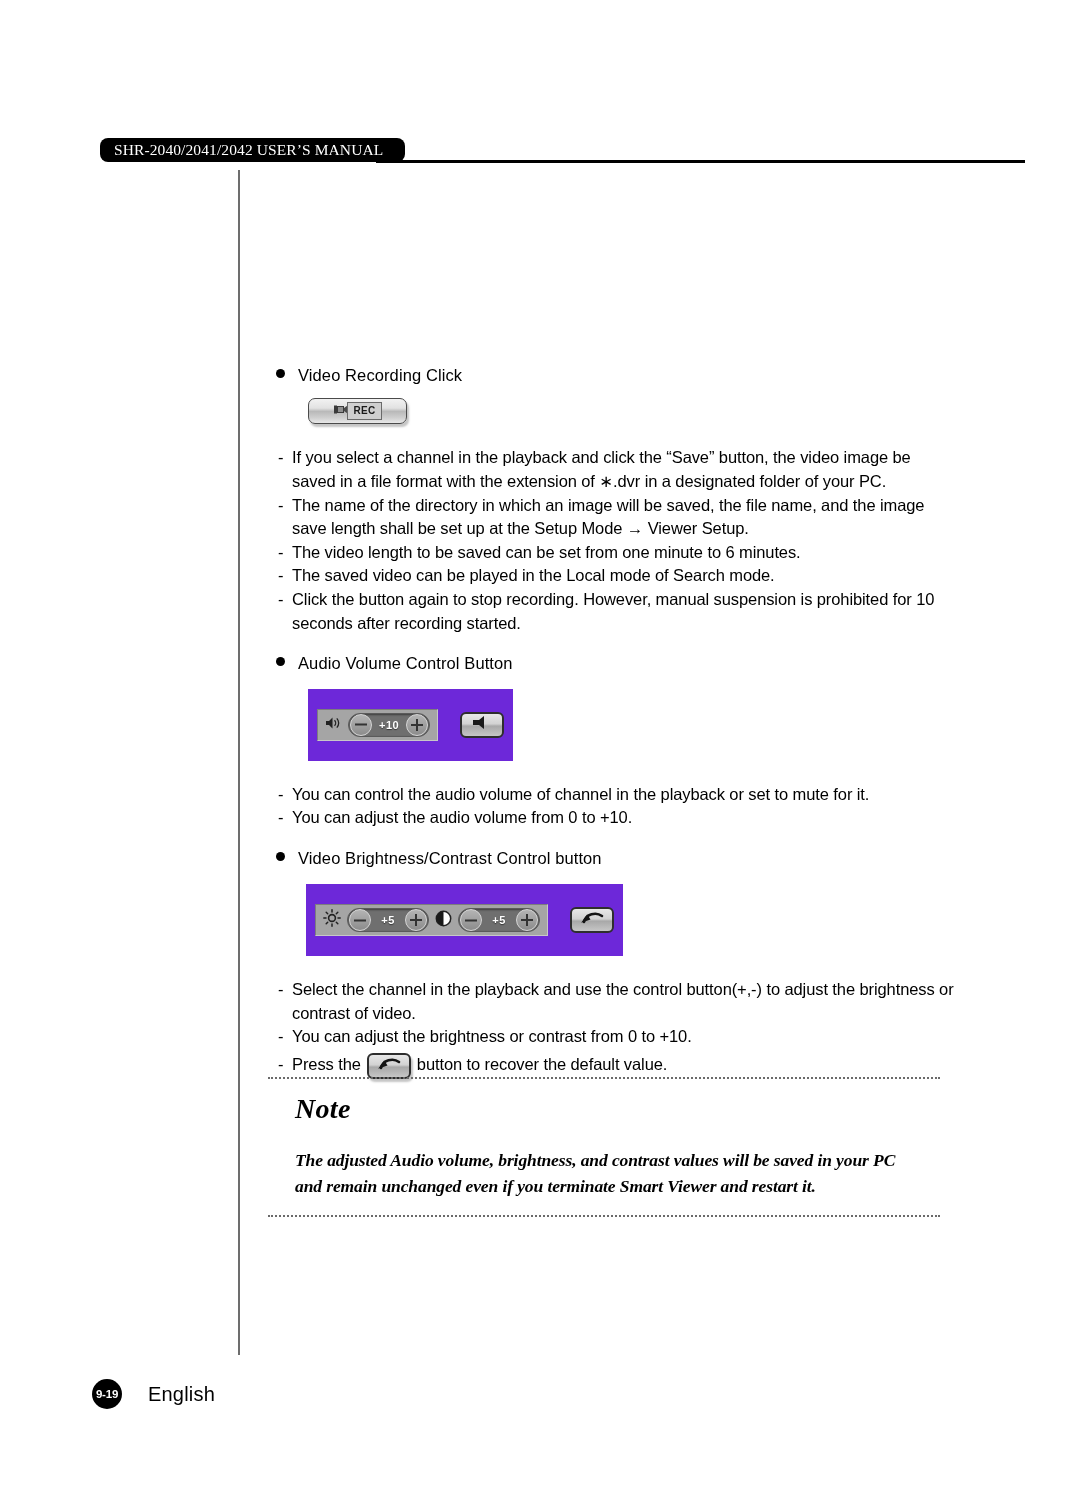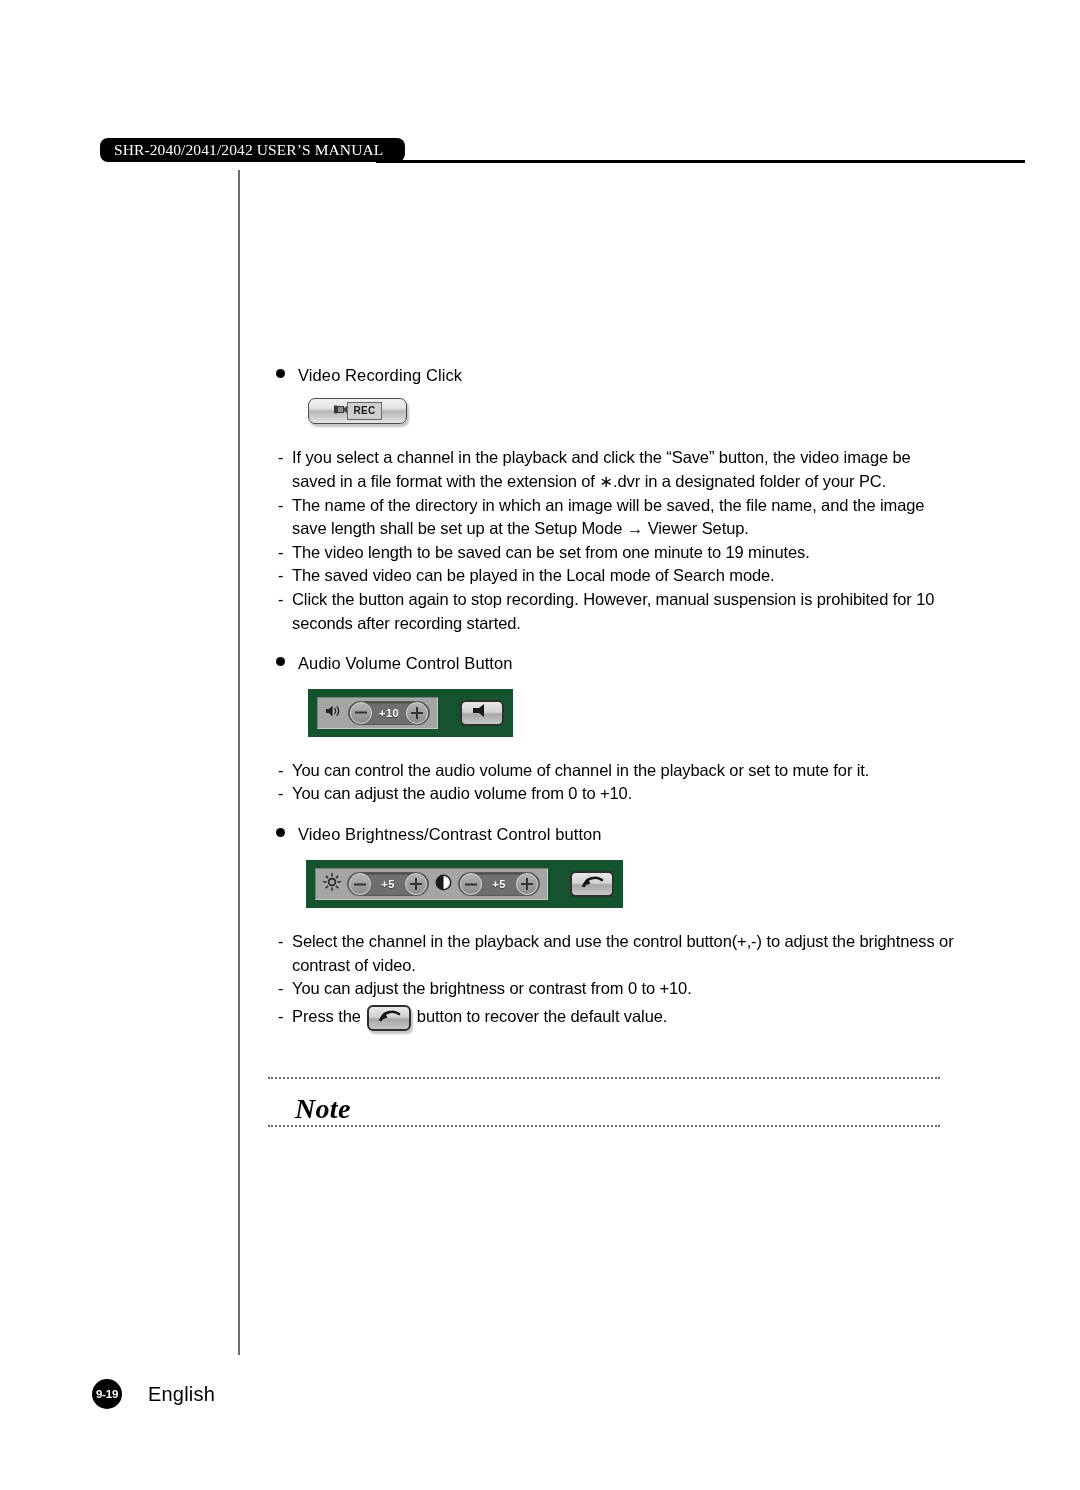--- a/index.html
+++ b/index.html
@@ -149,22 +149,22 @@
     font-weight: bold;
     line-height: 1;
     padding: 3px 5px 3px 5px;
     color: #1a1a1a;
     letter-spacing: 0.3px;
     margin-left: -2px;
   }
 
   
   .panel {
-    background: #14532d;
-    padding: 8px 9px;
+    background: #6d28d9;
+    padding: 20px 9px;
     display: inline-flex;
     align-items: center;
     gap: 22px;
     box-sizing: border-box;
   }
   .panel-inset {
     background: #a5a5a5;
     border-top: 1px solid #7d7d7d;
     border-left: 1px solid #7d7d7d;
     border-bottom: 1px solid #c8c8c8;
@@ -336,21 +336,21 @@
           <span class="rec-chip">REC</span>
         </span>
       </div>
     </div>
 
     <div class="gap-after-widget"></div>
 
     <ul class="dash-list">
       <li class="dash-item">If you select a channel in the playback and click the “Save” button, the video image be saved in a file format with the extension of ∗.dvr in a designated folder of your PC.</li>
       <li class="dash-item">The name of the directory in which an image will be saved, the file name, and the image save length shall be set up at the Setup Mode → Viewer Setup.</li>
-      <li class="dash-item">The video length to be saved can be set from one minute to 19 minutes.</li>
+      <li class="dash-item">The video length to be saved can be set from one minute to 6 minutes.</li>
       <li class="dash-item">The saved video can be played in the Local mode of Search mode.</li>
       <li class="dash-item">Click the button again to stop recording. However, manual suspension is prohibited for 10 seconds after recording started.</li>
     </ul>
   </div>
 
   <div class="gap-md"></div>
 
   <div>
     <div class="bullet-row">
       <span class="bullet-dot"></span>
@@ -489,19 +489,23 @@
           </span><span>button to recover the default value.</span>
       </li>
     </ul>
   </div>
 
 </div>
 
 <div class="note">
   <div class="note-rule"></div>
   <div class="note-title">Note</div>
+  <div class="note-body">
+    <div>The adjusted Audio volume, brightness, and contrast values will be saved in your PC</div>
+    <div>and remain unchanged even if you terminate Smart Viewer and restart it.</div>
+  </div>
   <div class="note-rule"></div>
 </div>
 
 <div class="footer">
   <div class="footer-badge">9-19</div>
   <div class="footer-lang">English</div>
 </div>
 
 </body></html>

